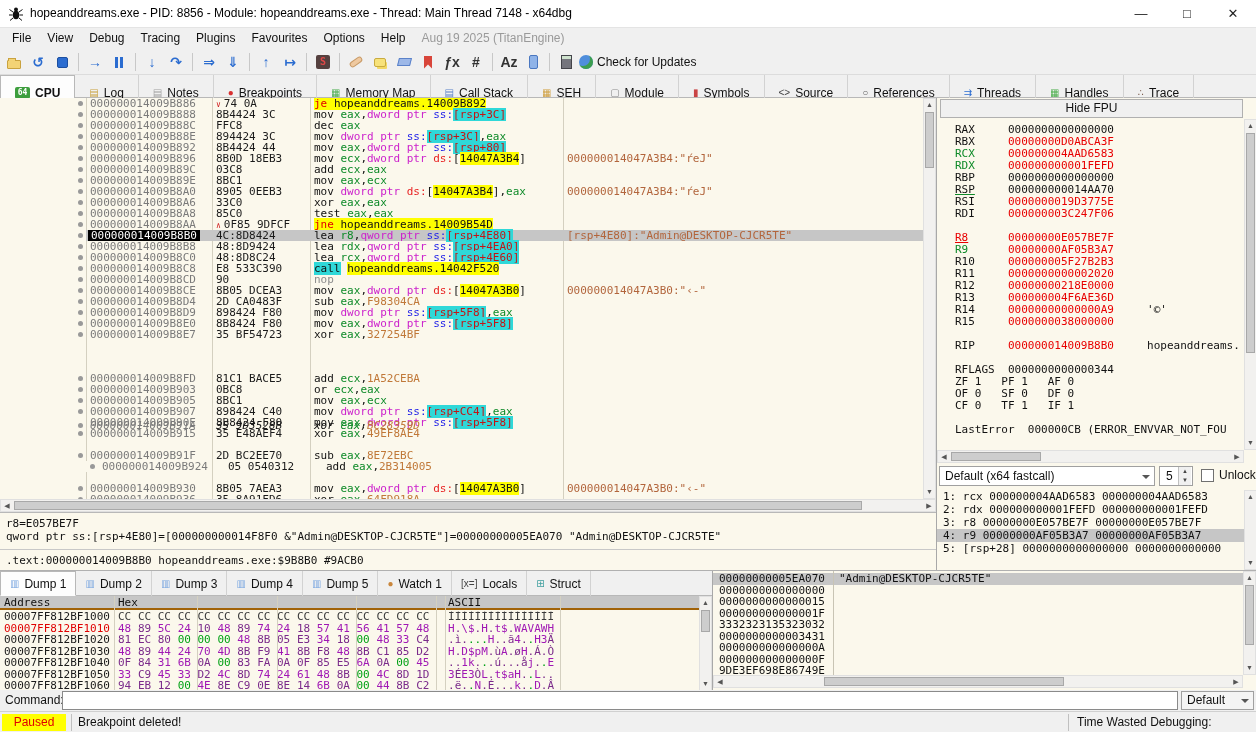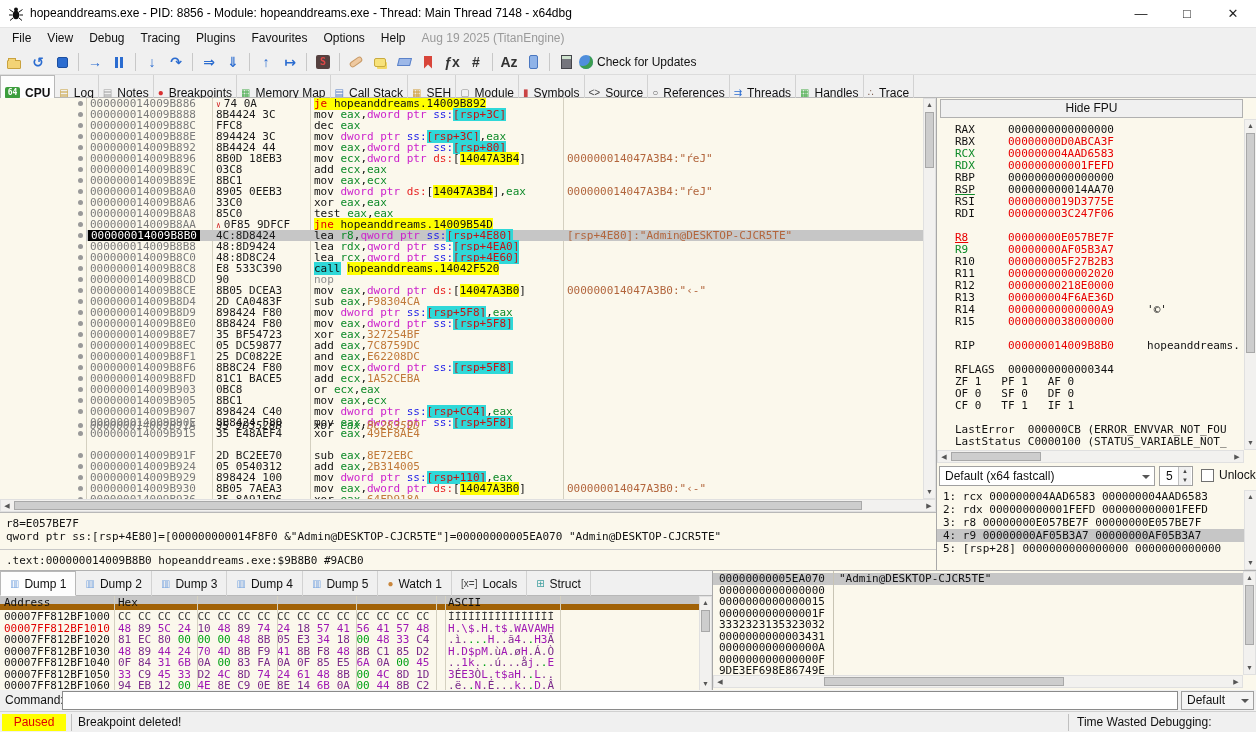--- a/index.html
+++ b/index.html
@@ -35,21 +35,21 @@
   .ic-band{width:14px;height:6px;background:#efc9a0;border:1px solid #c89a66;border-radius:3px;transform:rotate(-35deg);}
   .ic-bubble{width:12px;height:9px;background:#f7e27a;border:1px solid #c9ab3f;border-radius:2px;box-shadow:2px 3px 0 -1px #f2d864;}
   .ic-tag{width:13px;height:8px;background:#9db8e8;border:1px solid #5b82c9;transform:skewX(-14deg);}
   .ic-bm{width:8px;height:13px;background:#d8453a;clip-path:polygon(0 0,100% 0,100% 100%,50% 70%,0 100%);}
   .ic-calc{width:11px;height:14px;background:#75757d;border:1px solid #44444a;box-shadow:inset 0 3px 0 #cfe3ce;}
   .ic-globe{width:14px;height:14px;border-radius:50%;background:#4f8edc;box-shadow:inset -3px -3px 0 #3c9e4f;}
   .ic-phone{width:9px;height:14px;background:#8fb3e8;border:1px solid #4a77c0;border-radius:2px;}
 
   
   .tabbar{position:absolute;left:0;top:75px;width:1256px;height:23px;background:#f0f0f0;border-bottom:1px solid #b8b8b8;display:flex;}
-  .tab{display:inline-flex;align-items:center;height:35px;padding:0 4px;border-right:1px solid #d2d2d2;color:#111;white-space:nowrap;}
+  .tab{display:inline-flex;align-items:center;height:35px;padding:0 14px;border-right:1px solid #d2d2d2;color:#111;white-space:nowrap;}
   .tab.active{background:#fdfdfd;border:1px solid #b8b8b8;border-bottom:1px solid #fdfdfd;margin-bottom:-1px;font-weight:bold;}
   .tabicon{display:inline-block;margin-right:5px;font-size:10px;line-height:12px;}
   .ti-box{width:15px;height:12px;border-radius:2px;text-align:center;color:#fff;font:bold 8px "DejaVu Sans Mono",monospace;line-height:12px;}
 
   
   .main{position:absolute;left:0;top:98px;width:1256px;height:472px;background:#fbf8ec;}
   .disasm{position:absolute;left:0;top:0;width:808px;height:472px;}
   .drows{position:absolute;left:0;top:0;width:923px;height:401px;overflow:hidden;background:#fbf8ec;}
   .colline{position:absolute;top:0;width:1px;height:401px;background:#d4d0c0;}
   .drow{position:absolute;left:0;width:923px;height:11px;font:11px/11px "DejaVu Sans Mono",monospace;white-space:pre;}
@@ -110,21 +110,21 @@
   .args{position:absolute;left:0;top:392px;width:307px;height:80px;overflow:hidden;}
   .argrow{position:relative;height:13px;font:11px/13px "DejaVu Sans Mono",monospace;white-space:pre;padding-left:6px;color:#111;overflow:hidden;}
   .argrow.sel{background:#c6c6c6;}
 
   
   .bottom{position:absolute;left:0;top:570px;width:1256px;height:120px;background:#fbf8ec;border-top:1px solid #b0b0b0;}
   .dumppane{position:absolute;left:0;top:0;width:712px;height:120px;}
   .dumptabs{position:absolute;left:0;top:0;width:712px;height:25px;background:#f0f0f0;border-bottom:1px solid #b8b8b8;display:flex;}
   .dtab{display:inline-flex;align-items:center;height:25px;padding:0 9px;border-right:1px solid #d2d2d2;white-space:nowrap;}
   .dtab.active{background:#fdfdfd;border:1px solid #b8b8b8;border-bottom:1px solid #fdfdfd;}
-  .dumphdr{position:absolute;left:0;top:25px;width:762px;height:14px;background:#c6c6c6;border-bottom:6px solid #a16207;
+  .dumphdr{position:absolute;left:0;top:25px;width:762px;height:14px;background:#c6c6c6;border-bottom:2px solid #a16207;
            font:11px/13px "DejaVu Sans Mono",monospace;color:#111;}
   .dumphdr span{position:absolute;top:0;}
   .dumprows{position:absolute;left:0;top:40px;width:699px;height:80px;overflow:hidden;background:#fbf8ec;}
   .dumpline{position:absolute;top:25px;width:1px;height:95px;background:#d4d0c0;}
   .dr{position:absolute;left:0;width:699px;height:12px;font:11px/11.5px "DejaVu Sans Mono",monospace;white-space:pre;}
   .d-addr{position:absolute;left:4px;color:#1a1a1a;} .d-addr.red{color:#e00000;}
   .d-hex{position:absolute;left:118px;} .d-asc{position:absolute;left:448px;}
   .b-z{color:#00a114;} .b-p{color:#a018b4;} .b-h{color:#7a2a8a;} .b-x{color:#3a3a3a;}
 
   .stackpane{position:absolute;left:712px;top:0;width:544px;height:120px;background:#fbf8ec;border-left:1px solid #a8a8a8;}
@@ -344,33 +344,29 @@
           <div class="drow sel" style="top: 132px;"><span class="c-gut"></span><span class="c-addr">000000014009B8B0</span><span class="c-bytes">4C:8D8424</span><span class="c-instr"><span class="t-k">lea </span><span class="t-r">r8</span><span class="t-k">,</span><span class="t-p">qword ptr </span><span class="t-sb">ss:</span><span class="t-hr">[rsp+4E80]</span></span><span class="c-cmt t-cm">[rsp+4E80]:"Admin@DESKTOP-CJCR5TE"</span></div>
           <div class="drow" style="top: 143px;"><span class="c-gut"></span><span class="c-addr">000000014009B8B8</span><span class="c-bytes">48:8D9424</span><span class="c-instr"><span class="t-k">lea </span><span class="t-r">rdx</span><span class="t-k">,</span><span class="t-p">qword ptr </span><span class="t-sb">ss:</span><span class="t-hr">[rsp+4EA0]</span></span></div>
           <div class="drow" style="top: 154px;"><span class="c-gut"></span><span class="c-addr">000000014009B8C0</span><span class="c-bytes">48:8D8C24</span><span class="c-instr"><span class="t-k">lea </span><span class="t-r">rcx</span><span class="t-k">,</span><span class="t-p">qword ptr </span><span class="t-sb">ss:</span><span class="t-hr">[rsp+4E60]</span></span></div>
           <div class="drow" style="top: 165px;"><span class="c-gut"></span><span class="c-addr">000000014009B8C8</span><span class="c-bytes">E8 533C390</span><span class="c-instr"><span class="t-hc">call</span><span class="t-k"> </span><span class="t-hy">hopeanddreams.14042F520</span></span></div>
           <div class="drow" style="top: 176px;"><span class="c-gut"></span><span class="c-addr">000000014009B8CD</span><span class="c-bytes">90</span><span class="c-instr"><span class="t-g">nop</span></span></div>
           <div class="drow" style="top: 187px;"><span class="c-gut"></span><span class="c-addr">000000014009B8CE</span><span class="c-bytes">8B05 DCEA3</span><span class="c-instr"><span class="t-k">mov </span><span class="t-r">eax</span><span class="t-k">,</span><span class="t-p">dword ptr </span><span class="t-sd">ds:</span><span class="t-k">[</span><span class="t-hy">14047A3B0</span><span class="t-k">]</span></span><span class="c-cmt t-cm">000000014047A3B0:"‹-"</span></div>
           <div class="drow" style="top: 198px;"><span class="c-gut"></span><span class="c-addr">000000014009B8D4</span><span class="c-bytes">2D CA0483F</span><span class="c-instr"><span class="t-k">sub </span><span class="t-r">eax</span><span class="t-k">,</span><span class="t-n">F98304CA</span></span></div>
           <div class="drow" style="top: 209px;"><span class="c-gut"></span><span class="c-addr">000000014009B8D9</span><span class="c-bytes">898424 F80</span><span class="c-instr"><span class="t-k">mov </span><span class="t-p">dword ptr </span><span class="t-sb">ss:</span><span class="t-hr">[rsp+5F8]</span><span class="t-k">,</span><span class="t-r">eax</span></span></div>
           <div class="drow" style="top: 220px;"><span class="c-gut"></span><span class="c-addr">000000014009B8E0</span><span class="c-bytes">8B8424 F80</span><span class="c-instr"><span class="t-k">mov </span><span class="t-r">eax</span><span class="t-k">,</span><span class="t-p">dword ptr </span><span class="t-sb">ss:</span><span class="t-hr">[rsp+5F8]</span></span></div>
           <div class="drow" style="top: 231px;"><span class="c-gut"></span><span class="c-addr">000000014009B8E7</span><span class="c-bytes">35 BF54723</span><span class="c-instr"><span class="t-k">xor </span><span class="t-r">eax</span><span class="t-k">,</span><span class="t-n">327254BF</span></span></div>
-          <div class="drow" style="top: 242px;"><span class="c-gut"></span><span class="c-addr">000000014009B8EC</span><span class="c-bytes">05 DC59877</span><span class="c-instr"><span class="t-k">add </span><span class="t-r">eax</span><span class="t-k">,</span><span class="t-n">7C8759DC</span></span></div>
-          <div class="drow" style="top: 253px;"><span class="c-gut"></span><span class="c-addr">000000014009B8F1</span><span class="c-bytes">25 DC0822E</span><span class="c-instr"><span class="t-k">and </span><span class="t-r">eax</span><span class="t-k">,</span><span class="t-n">E62208DC</span></span></div>
-          <div class="drow" style="top: 264px;"><span class="c-gut"></span><span class="c-addr">000000014009B8F6</span><span class="c-bytes">8B8C24 F80</span><span class="c-instr"><span class="t-k">mov </span><span class="t-r">ecx</span><span class="t-k">,</span><span class="t-p">dword ptr </span><span class="t-sb">ss:</span><span class="t-hr">[rsp+5F8]</span></span></div>
           <div class="drow" style="top: 275px;"><span class="c-gut"></span><span class="c-addr">000000014009B8FD</span><span class="c-bytes">81C1 BACE5</span><span class="c-instr"><span class="t-k">add </span><span class="t-r">ecx</span><span class="t-k">,</span><span class="t-n">1A52CEBA</span></span></div>
           <div class="drow" style="top: 286px;"><span class="c-gut"></span><span class="c-addr">000000014009B903</span><span class="c-bytes">0BC8</span><span class="c-instr"><span class="t-k">or </span><span class="t-r">ecx</span><span class="t-k">,</span><span class="t-r">eax</span></span></div>
           <div class="drow" style="top: 297px;"><span class="c-gut"></span><span class="c-addr">000000014009B905</span><span class="c-bytes">8BC1</span><span class="c-instr"><span class="t-k">mov </span><span class="t-r">eax</span><span class="t-k">,</span><span class="t-r">ecx</span></span></div>
           <div class="drow" style="top: 308px;"><span class="c-gut"></span><span class="c-addr">000000014009B907</span><span class="c-bytes">898424 C40</span><span class="c-instr"><span class="t-k">mov </span><span class="t-p">dword ptr </span><span class="t-sb">ss:</span><span class="t-hr">[rsp+CC4]</span><span class="t-k">,</span><span class="t-r">eax</span></span></div>
           <div class="drow" style="top: 319px;"><span class="c-gut"></span><span class="c-addr">000000014009B90E</span><span class="c-bytes">8B8424 F80</span><span class="c-instr"><span class="t-k">mov </span><span class="t-r">eax</span><span class="t-k">,</span><span class="t-p">dword ptr </span><span class="t-sb">ss:</span><span class="t-hr">[rsp+5F8]</span></span></div>
           <div class="drow" style="top: 330px;"><span class="c-gut"></span><span class="c-addr">000000014009B915</span><span class="c-bytes">35 E48AEF4</span><span class="c-instr"><span class="t-k">xor </span><span class="t-r">eax</span><span class="t-k">,</span><span class="t-n">49EF8AE4</span></span></div>
           <div class="drow" style="top: 322px; font-style: italic;"><span class="c-gut"></span><span class="c-addr">000000014009B91A</span><span class="c-bytes">35 9D3528B</span><span class="c-instr"><span class="t-k">xor </span><span class="t-r">eax</span><span class="t-k">,</span><span class="t-n">BC28359D</span></span></div>
           <div class="drow" style="top: 352px;"><span class="c-gut"></span><span class="c-addr">000000014009B91F</span><span class="c-bytes">2D BC2EE70</span><span class="c-instr"><span class="t-k">sub </span><span class="t-r">eax</span><span class="t-k">,</span><span class="t-n">8E72EBC</span></span></div>
-          <div class="drow" style="top: 363px;"><span class="c-gut"></span><span class="c-addr">000000014009B924</span><span class="c-bytes">05 0540312</span><span class="c-instr"><span class="t-k">add </span><span class="t-r">eax</span><span class="t-k">,</span><span class="t-n">2B314005</span></span></div>
-          <div class="drow" style="top: 374px;"><span class="c-gut"></span><span class="c-addr">000000014009B929</span><span class="c-bytes">898424 100</span><span class="c-instr"><span class="t-k">mov </span><span class="t-p">dword ptr </span><span class="t-sb">ss:</span><span class="t-hr">[rsp+110]</span><span class="t-k">,</span><span class="t-r">eax</span></span></div>
+          <div class="drow" style="top: 363px; margin-left: 12px;"><span class="c-gut"></span><span class="c-addr">000000014009B924</span><span class="c-bytes">05 0540312</span><span class="c-instr"><span class="t-k">add </span><span class="t-r">eax</span><span class="t-k">,</span><span class="t-n">2B314005</span></span></div>
           <div class="drow" style="top: 385px;"><span class="c-gut"></span><span class="c-addr">000000014009B930</span><span class="c-bytes">8B05 7AEA3</span><span class="c-instr"><span class="t-k">mov </span><span class="t-r">eax</span><span class="t-k">,</span><span class="t-p">dword ptr </span><span class="t-sd">ds:</span><span class="t-k">[</span><span class="t-hy">14047A3B0</span><span class="t-k">]</span></span><span class="c-cmt t-cm">000000014047A3B0:"‹-"</span></div>
           <div class="drow" style="top: 396px;"><span class="c-gut"></span><span class="c-addr">000000014009B936</span><span class="c-bytes">35 8A91FD6</span><span class="c-instr"><span class="t-k">xor </span><span class="t-r">eax</span><span class="t-k">,</span><span class="t-n">64FD918A</span></span></div>
         </div>
 
       <div class="sb" style="left:923px;top:0;width:13px;height:401px">
         <div class="sb-btn arr" style="left:0;top:0;width:11px;height:12px">▲</div>
         <div class="sb-thumb" style="left:1px;top:13px;width:9px;height:56px"></div>
         <div class="sb-btn arr" style="left:0;bottom:0;width:11px;height:12px">▼</div>
       </div>
 
@@ -411,21 +407,20 @@
           <div class="rline"><span class="r-k">R15     </span><span class="r-r">0000000038000000</span></div>
           <div class="rline"></div>
           <div class="rline"><span class="r-k">RIP     </span><span class="r-r">000000014009B8B0</span><span class="r-k">     hopeanddreams.</span></div>
           <div class="rline"></div>
           <div class="rline"><span class="r-k">RFLAGS  </span><span class="r-k">0000000000000344</span></div>
           <div class="rline"><span class="r-k">ZF 1   PF 1   AF 0</span></div>
           <div class="rline"><span class="r-k">OF 0   SF 0   DF 0</span></div>
           <div class="rline"><span class="r-k">CF 0   TF 1   IF 1</span></div>
           <div class="rline"></div>
           <div class="rline"><span class="r-k">LastError  000000CB (ERROR_ENVVAR_NOT_FOU</span></div>
-          <div class="rline"><span class="r-k">LastStatus C0000100 (STATUS_VARIABLE_NOT_</span></div>
         </div>
 
       <div class="sb" style="left:307px;top:21px;width:13px;height:331px">
         <div class="sb-btn arr" style="left:0;top:0;width:11px;height:12px">▲</div>
         <div class="sb-thumb" style="left:1px;top:13px;width:9px;height:220px"></div>
         <div class="sb-btn arr" style="left:0;bottom:0;width:11px;height:12px">▼</div>
       </div>
 
       <div class="sb" style="left:0;top:352px;width:307px;height:13px">
         <div class="sb-btn arr" style="left:0;top:0;width:12px;height:11px">◀</div>

